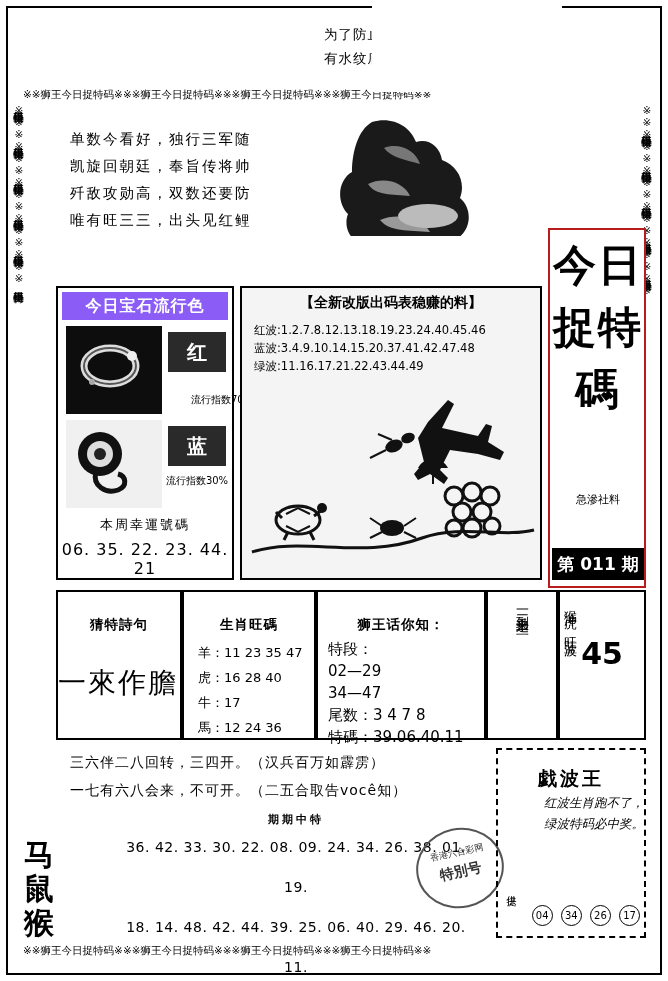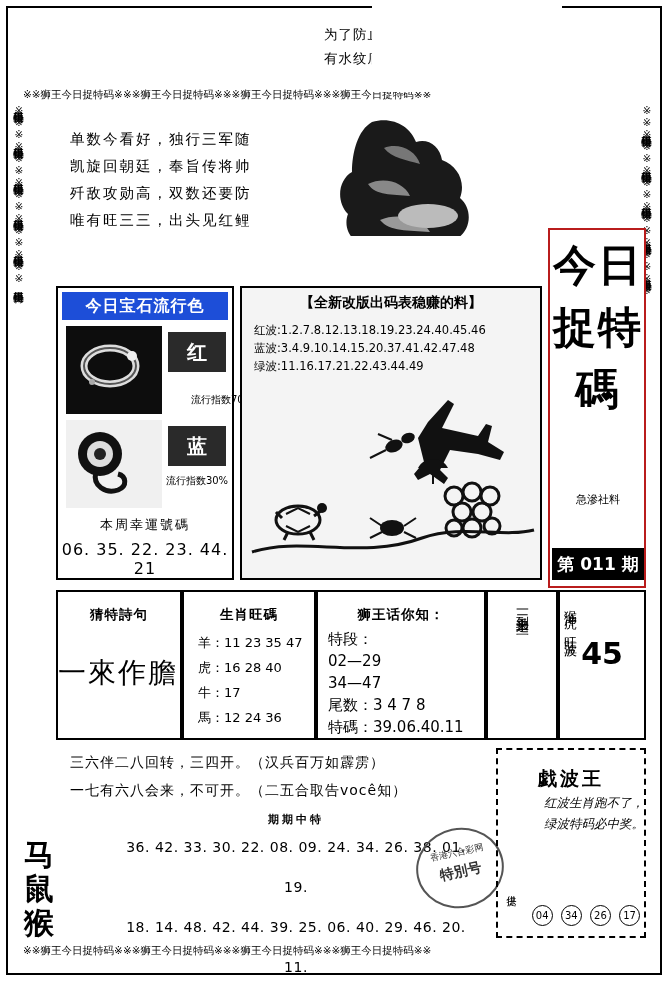--- a/index.html
+++ b/index.html
@@ -28,21 +28,21 @@
   .blob{position:absolute;left:332px;top:112px;width:180px;height:180px;}
 
   
   .masthead{position:absolute;left:548px;top:228px;width:98px;height:360px;border:2px solid #b91c1c;box-sizing:border-box;background:#fff;}
   .masthead .big{position:absolute;left:0;top:4px;width:96px;text-align:center;font-size:43px;line-height:62px;font-weight:bold;font-family:"DejaVu Serif","Liberation Serif",serif;letter-spacing:2px;}
   .masthead .sub{position:absolute;left:0;top:262px;width:96px;text-align:center;font-size:11px;line-height:15px;}
   .masthead .issue{position:absolute;left:2px;top:318px;width:92px;height:32px;background:#000;color:#fff;text-align:center;font-size:17px;line-height:32px;font-weight:bold;}
 
   
   .gembox{position:absolute;left:56px;top:286px;width:178px;height:294px;border:2px solid #000;box-sizing:border-box;background:#fff;}
-  .gemtitle{position:absolute;left:4px;top:4px;width:166px;height:28px;background:#1d4ed8;color:#fff;font-size:16px;font-weight:bold;line-height:28px;text-align:center;letter-spacing:1px;}
+  .gemtitle{position:absolute;left:4px;top:4px;width:166px;height:28px;background:#8b5cf6;color:#fff;font-size:16px;font-weight:bold;line-height:28px;text-align:center;letter-spacing:1px;}
   .photo{position:absolute;left:8px;width:96px;background:#111;overflow:hidden;}
   .photo.a{top:38px;height:88px;}
   .photo.b{top:132px;height:88px;}
   .swatch{position:absolute;left:110px;width:58px;height:40px;background:#2a2a2a;color:#fff;text-align:center;font-size:20px;font-weight:bold;line-height:40px;}
   .swatch.red{top:44px;}
   .swatch.blue{top:138px;}
   .sidx{position:absolute;left:104px;width:70px;font-size:10px;text-align:center;}
   .sidx.a{top:105px;margin-left:25px;}
   .sidx.b{top:186px;}
   .luckyhdr{position:absolute;left:0;top:228px;width:174px;text-align:center;font-size:13px;letter-spacing:2px;}
@@ -58,21 +58,21 @@
   .doodle{position:absolute;left:0;top:92px;width:298px;height:196px;}
 
   
   .row2{position:absolute;left:56px;top:590px;width:590px;height:150px;}
   .cell{position:absolute;top:0;height:150px;border:2px solid #000;box-sizing:border-box;background:#fff;}
   .c1{left:0;width:126px;}
   .c2{left:126px;width:134px;}
   .c3{left:260px;width:170px;}
   .c4{left:430px;width:72px;}
   .c5{left:502px;width:88px;}
-  .cellhdr{text-align:center;font-size:13.5px;font-weight:bold;padding-top:14px;letter-spacing:1px;}
+  .cellhdr{text-align:center;font-size:13.5px;font-weight:bold;padding-top:24px;letter-spacing:1px;}
   .bigphrase{text-align:left;font-size:28px;margin-top:30px;letter-spacing:2px;}
   .zodiac{font-size:13px;line-height:25px;padding:6px 11px 0 14px;}
   .talk{font-size:15px;line-height:22px;padding:4px 0 0 10px;}
   .vtext{writing-mode:vertical-rl;text-orientation:upright;font-size:13px;line-height:22px;margin:10px auto 0;height:124px;letter-spacing:2px;}
   .num45{font-size:30px;font-weight:bold;text-align:center;margin-top:44px;}
 
   
   .riddle{position:absolute;left:70px;top:748px;font-size:14px;line-height:28px;letter-spacing:1px;}
 
   

